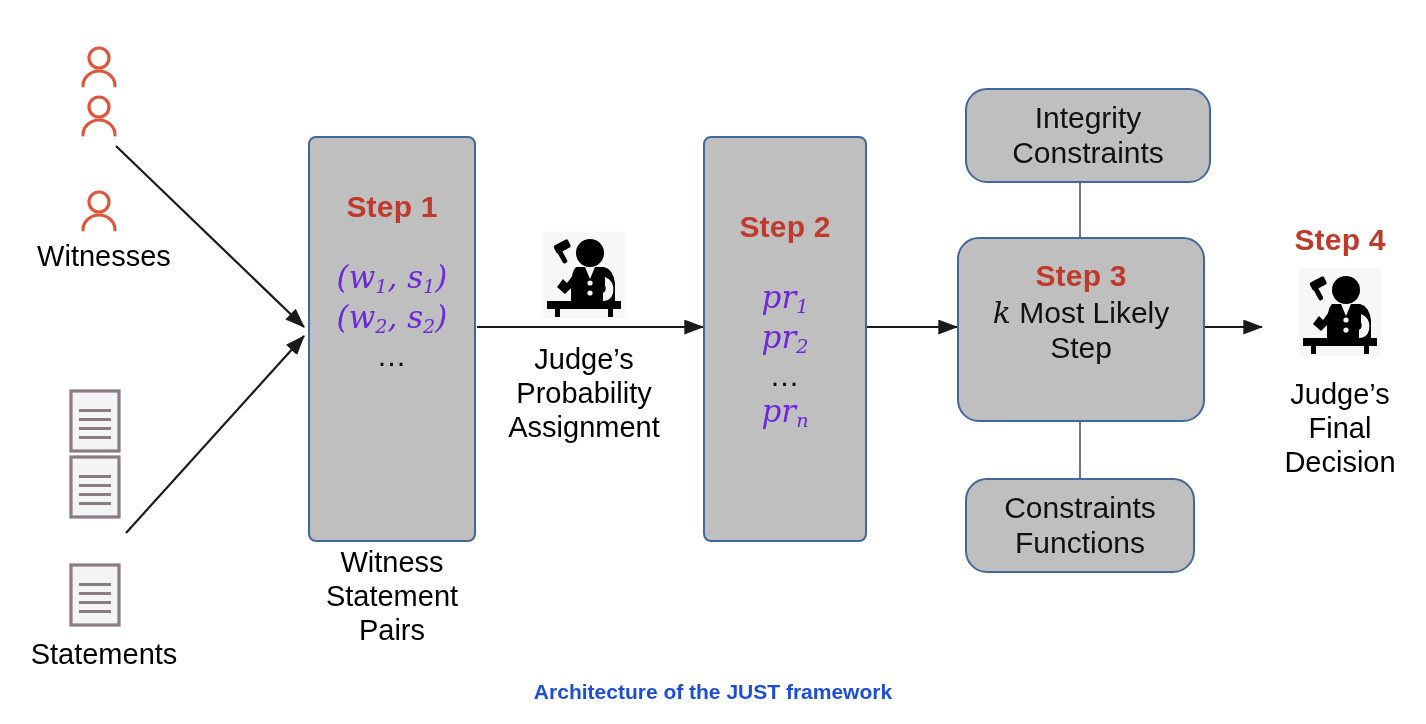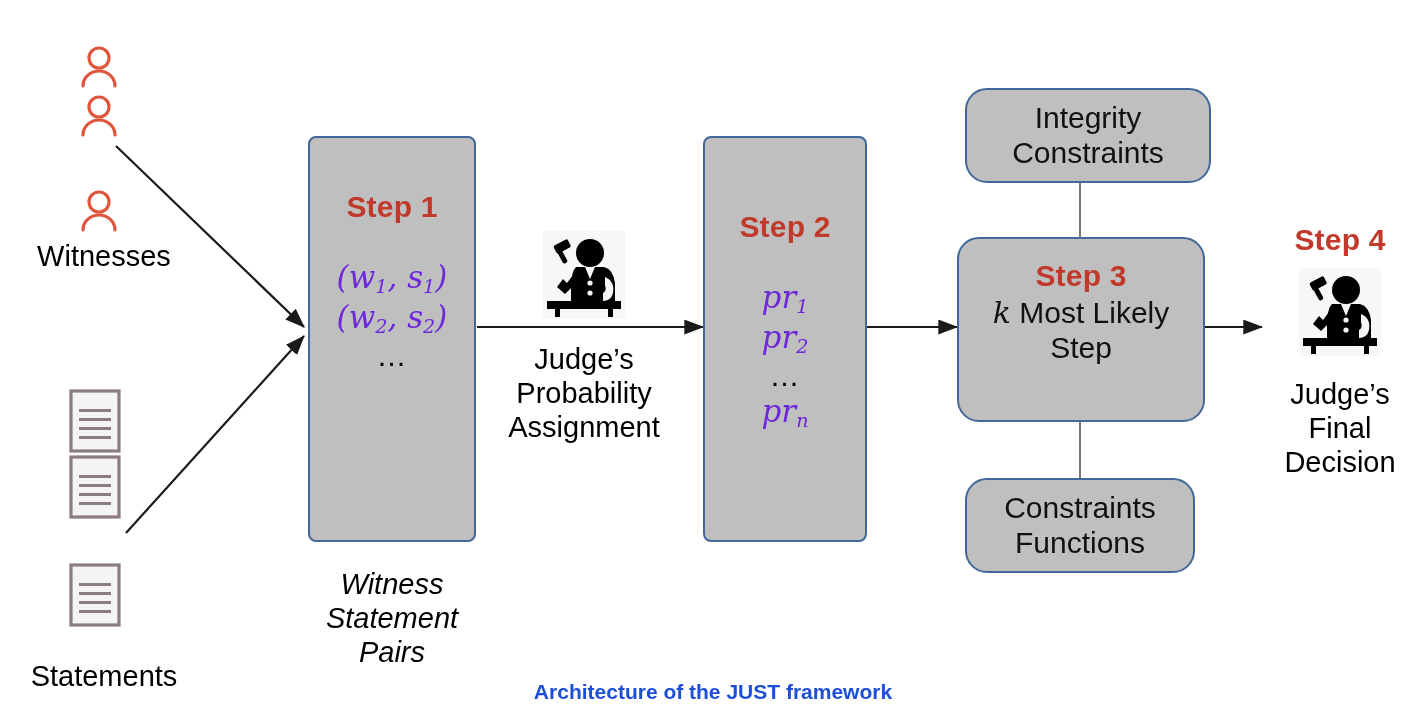--- a/index.html
+++ b/index.html
@@ -152,31 +152,31 @@
     <rect x="10" y="47" width="32" height="3" fill="#8b7b82"></rect>
   </svg>
   <svg class="doc-icon" style="left:69px; top:563px; width:52px; height:64px;" viewBox="0 0 52 64">
     <rect x="2" y="2" width="48" height="60" fill="#f4f3f5" stroke="#8b7b82" stroke-width="3.2"></rect>
     <rect x="10" y="20" width="32" height="3" fill="#8b7b82"></rect>
     <rect x="10" y="29" width="32" height="3" fill="#8b7b82"></rect>
     <rect x="10" y="38" width="32" height="3" fill="#8b7b82"></rect>
     <rect x="10" y="47" width="32" height="3" fill="#8b7b82"></rect>
   </svg>
 
-  <div class="caption" style="left:0px; top:660px; width:208px;">Statements</div>
+  <div class="caption" style="left:0px; top:638px; width:208px;">Statements</div>
 
   <div class="pbox tall" style="left:308px; top:136px; width:168px; height:406px; padding-top:52px; justify-content:flex-start;">
     <div class="step-title">Step 1</div>
     <div style="height:36px"></div>
     <div class="mathline">(<i>w</i><sub>1</sub>, <i>s</i><sub>1</sub>)</div>
     <div class="mathline">(<i>w</i><sub>2</sub>, <i>s</i><sub>2</sub>)</div>
     <div class="dots" style="margin:2px 0 2px;">…</div>
   </div>
 
-  <div class="caption" style="left:288px; top:568px; width:208px;font-style:italic;">Witness
+  <div class="caption" style="left:288px; top:546px; width:208px;">Witness
 Statement
 Pairs</div>
 
   <svg class="judge-icon" style="left:543px; top:231px; width:82px; height:88px;" viewBox="0 0 82 88">
     <rect x="0" y="0" width="82" height="88" fill="#f7f7f7"></rect>
 
     <circle cx="47" cy="22" r="14" fill="#000"></circle>
 
     <path d="M33 36 L61 36 Q70 38 72 52 L72 70 L28 70 L28 52 Q29 40 33 36 Z" fill="#000"></path>
 

